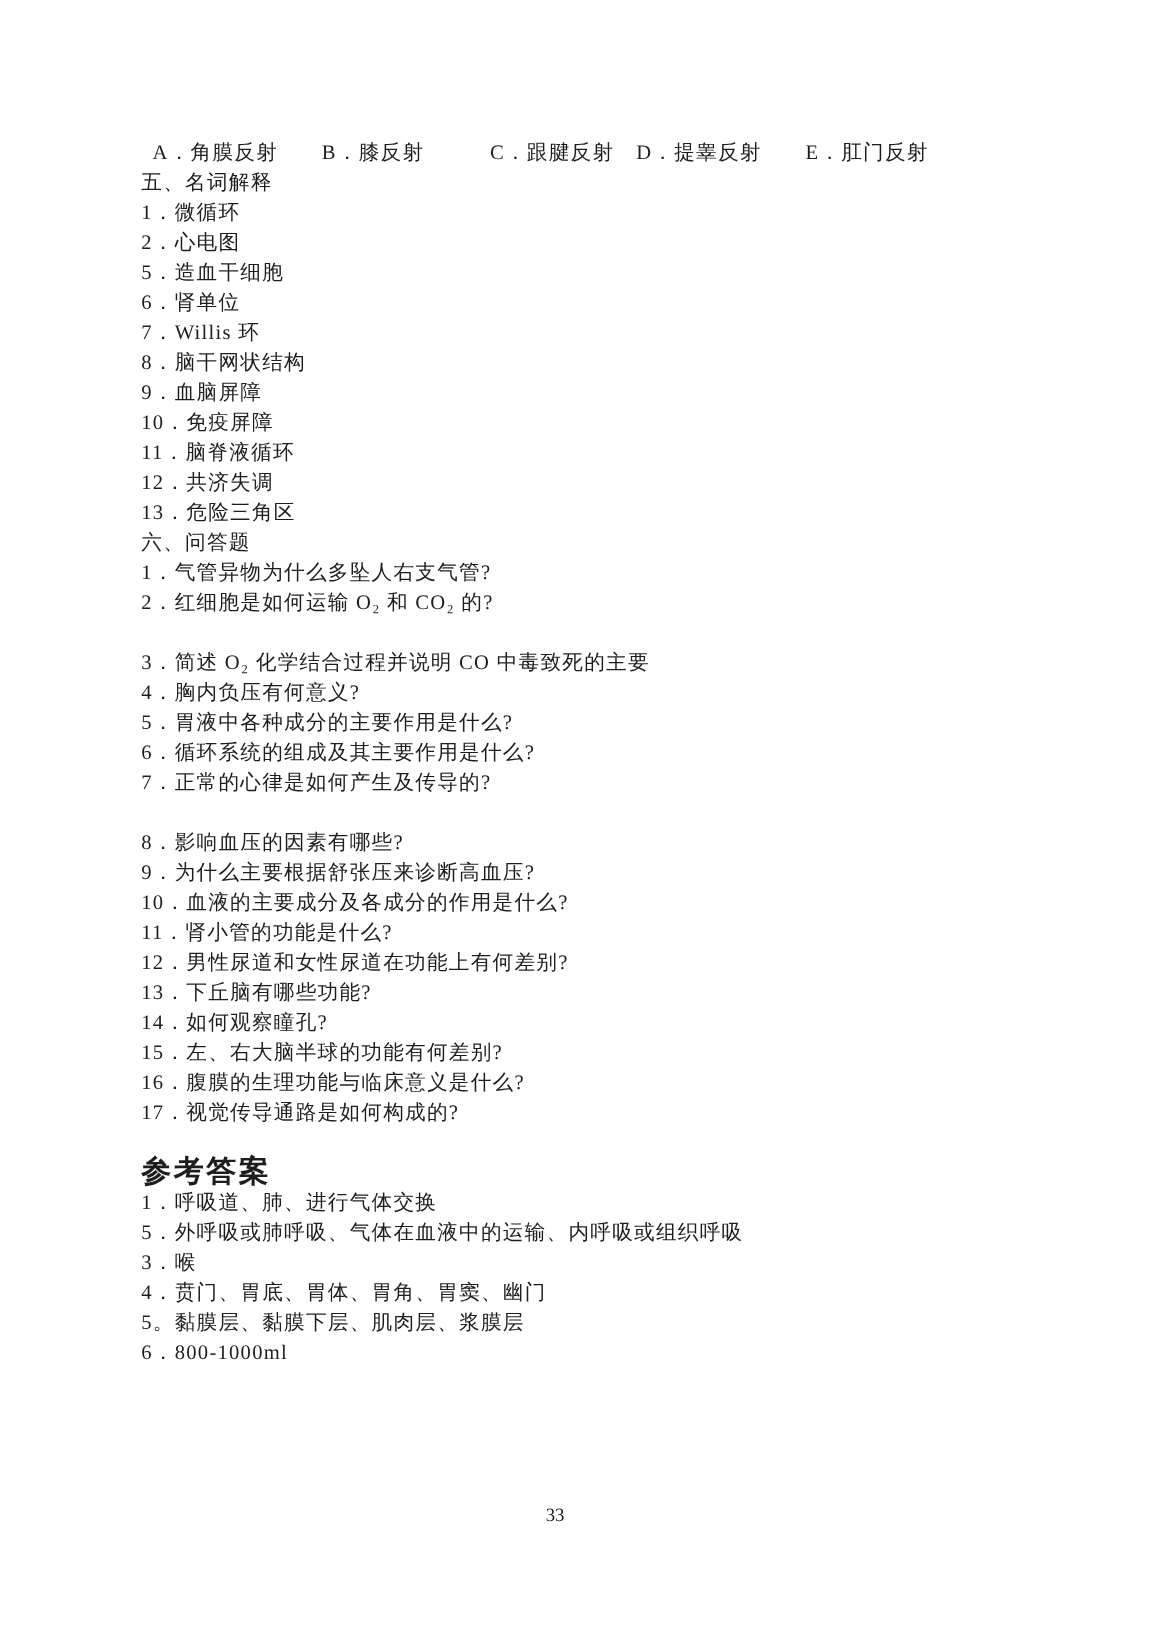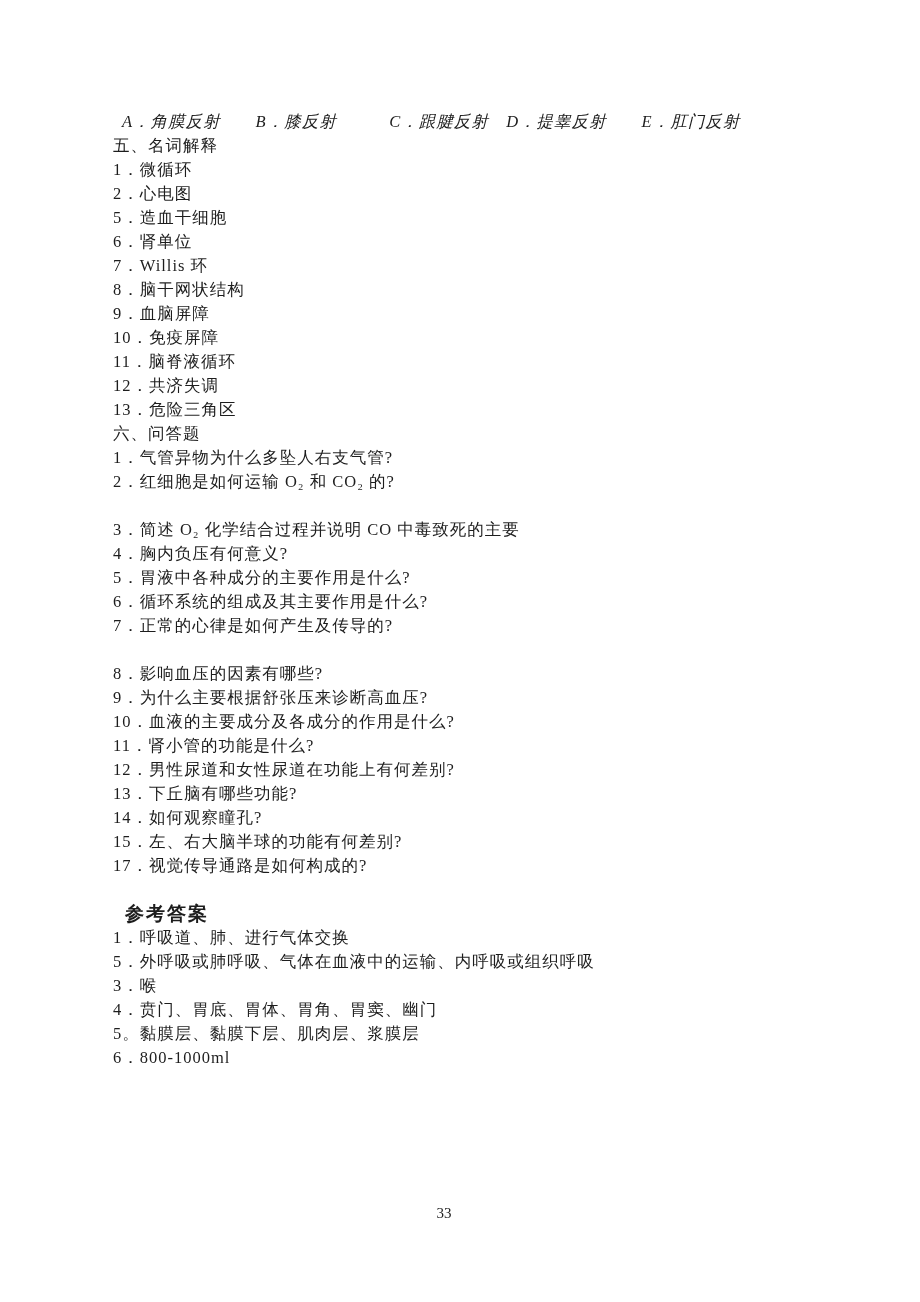--- a/index.html
+++ b/index.html
@@ -23,30 +23,28 @@
   }
   .line {
     min-height: 24px;
     line-height: 24px;
     font-size: 16.5px;
     letter-spacing: 1px;
     white-space: pre-wrap;
   }
   .line.indent {
     padding-left: 9px;
-    font-style: italic;
   }
   .line.blank {
     height: 24px;
   }
   .heading-bold {
     font-weight: bold;
-    font-size: 19px;
+    font-size: 24px;
     letter-spacing: 2px;
-    margin-left: 12px;
   }
   .page-number {
     position: absolute;
     top: 1203px;
     left: 0;
     width: 888px;
     text-align: center;
     font-size: 15px;
     line-height: 20px;
   }
@@ -87,20 +85,21 @@
     <div class="line blank"></div>
 
     <div class="line">8．影响血压的因素有哪些?</div>
     <div class="line">9．为什么主要根据舒张压来诊断高血压?</div>
     <div class="line">10．血液的主要成分及各成分的作用是什么?</div>
     <div class="line">11．肾小管的功能是什么?</div>
     <div class="line">12．男性尿道和女性尿道在功能上有何差别?</div>
     <div class="line">13．下丘脑有哪些功能?</div>
     <div class="line">14．如何观察瞳孔?</div>
     <div class="line">15．左、右大脑半球的功能有何差别?</div>
+    <div class="line">16．腹膜的生理功能与临床意义是什么?</div>
     <div class="line">17．视觉传导通路是如何构成的?</div>
 
     <div class="line blank"></div>
 
     <div class="line heading-bold">参考答案</div>
     <div class="line">1．呼吸道、肺、进行气体交换</div>
     <div class="line">5．外呼吸或肺呼吸、气体在血液中的运输、内呼吸或组织呼吸</div>
     <div class="line">3．喉</div>
     <div class="line">4．贲门、胃底、胃体、胃角、胃窦、幽门</div>
     <div class="line">5。黏膜层、黏膜下层、肌肉层、浆膜层</div>

